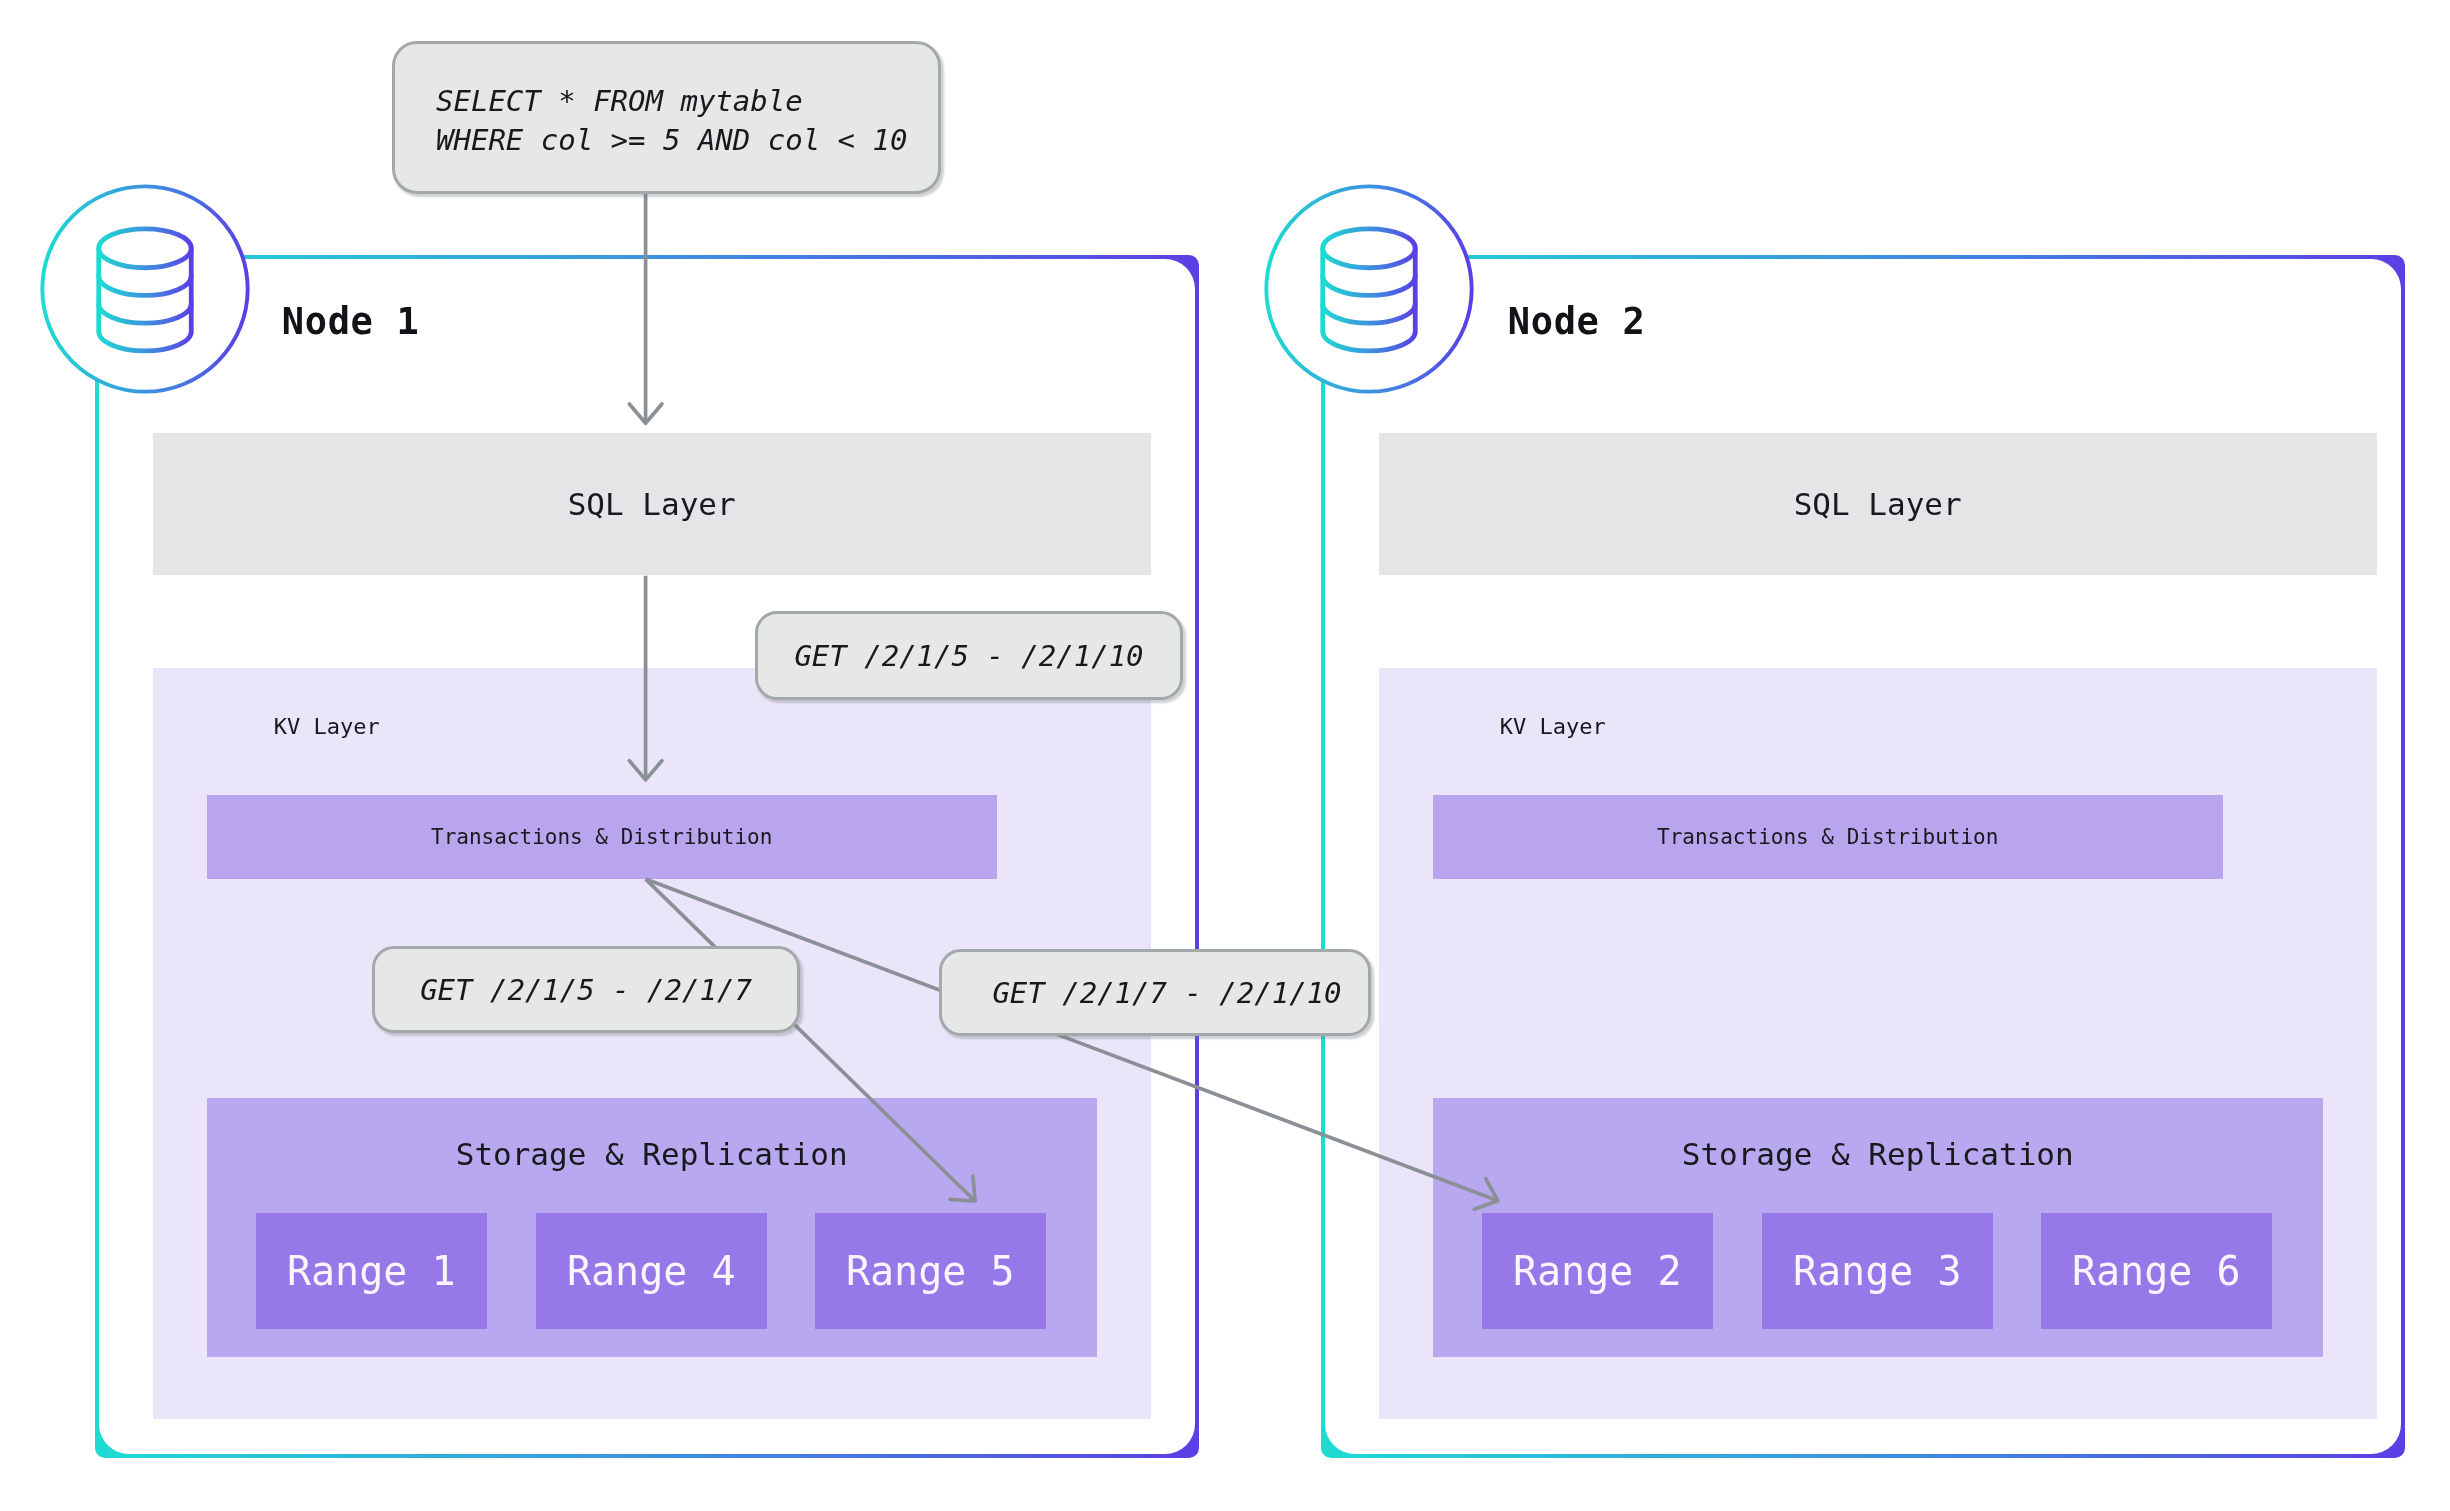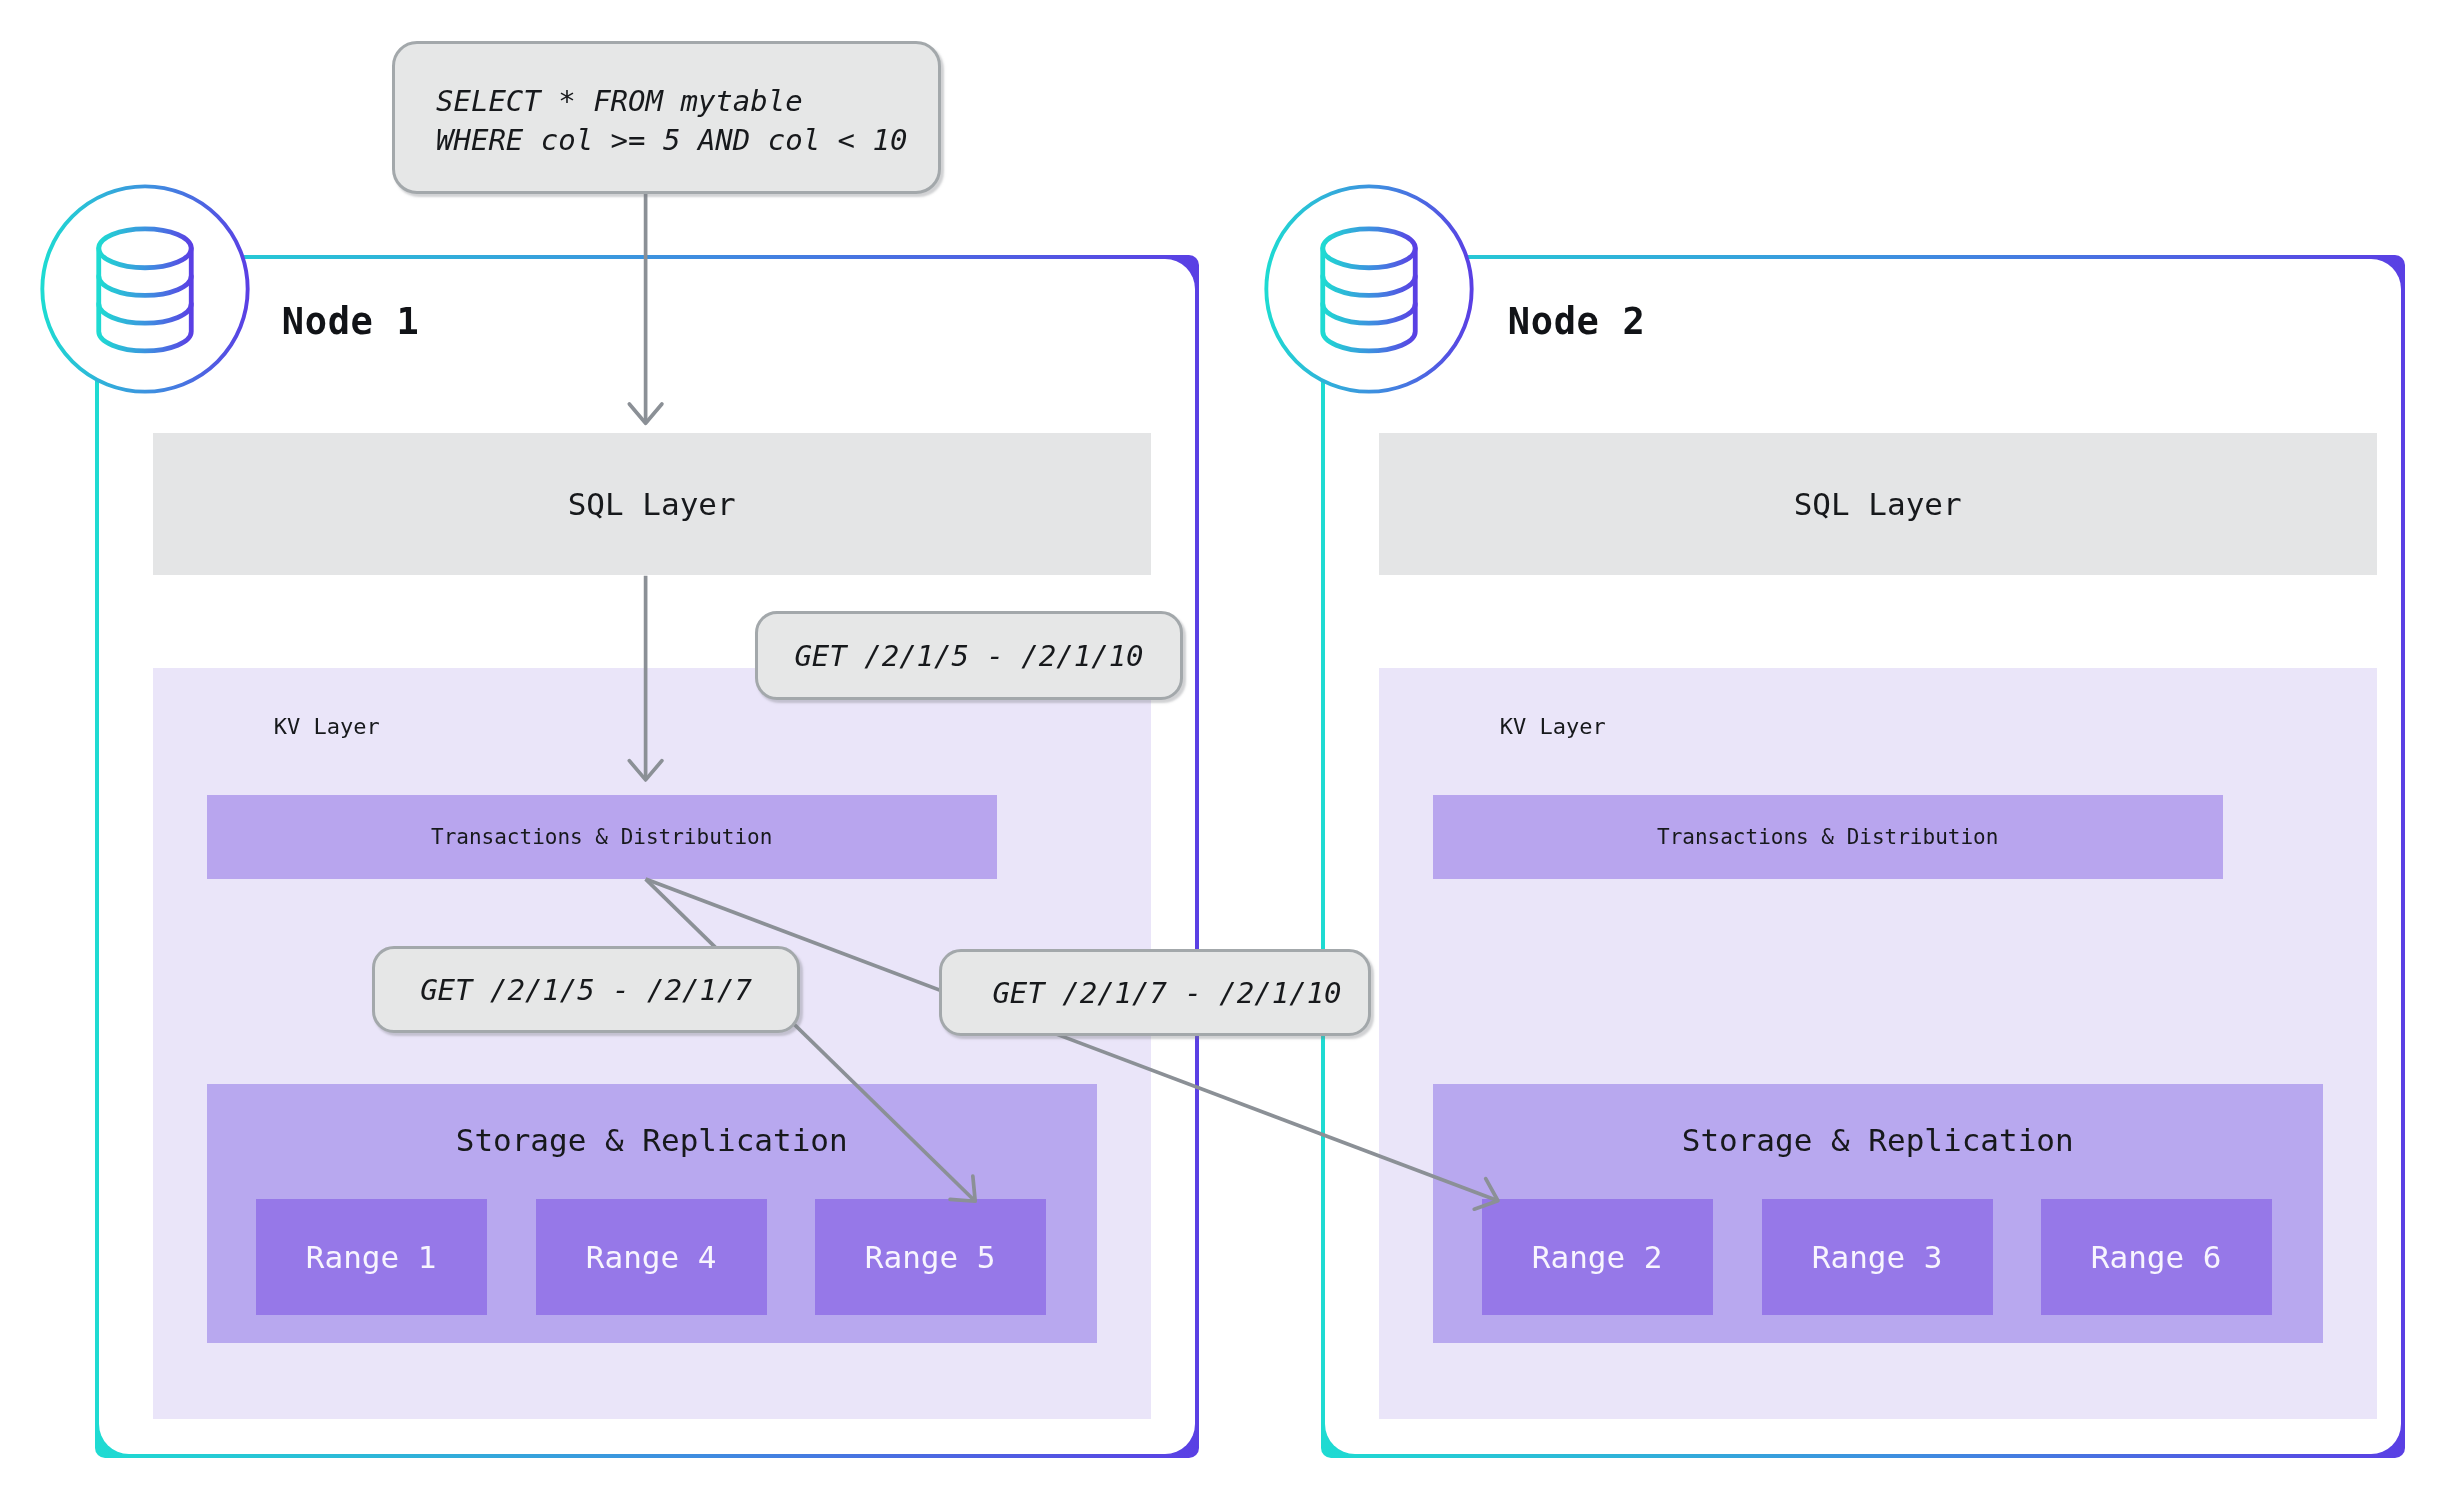--- a/index.html
+++ b/index.html
@@ -94,21 +94,21 @@
     display: flex;
     align-items: center;
     justify-content: center;
     font-size: 21px;
     color: #17191c;
     white-space: nowrap;
   }
   .storage-panel {
     position: absolute;
     left: 54px;
-    top: 416px;
+    top: 430px;
     width: 890px;
     height: 259px;
     background: #b8a8ef;
   }
   .storage-title {
     position: absolute;
     left: 0;
     top: 38px;
     width: 100%;
     text-align: center;
@@ -118,21 +118,21 @@
   }
   .range-box {
     position: absolute;
     top: 115px;
     width: 231px;
     height: 116px;
     background: #9678e8;
     display: flex;
     align-items: center;
     justify-content: center;
-    font-size: 31px;
+    font-size: 40px;
     color: #f8f5fe;
     white-space: nowrap;
   }
   .range-0 { left: 49px; }
   .range-1 { left: 329px; }
   .range-2 { left: 608px; }
 
   
   .gray-label {
     position: absolute;

